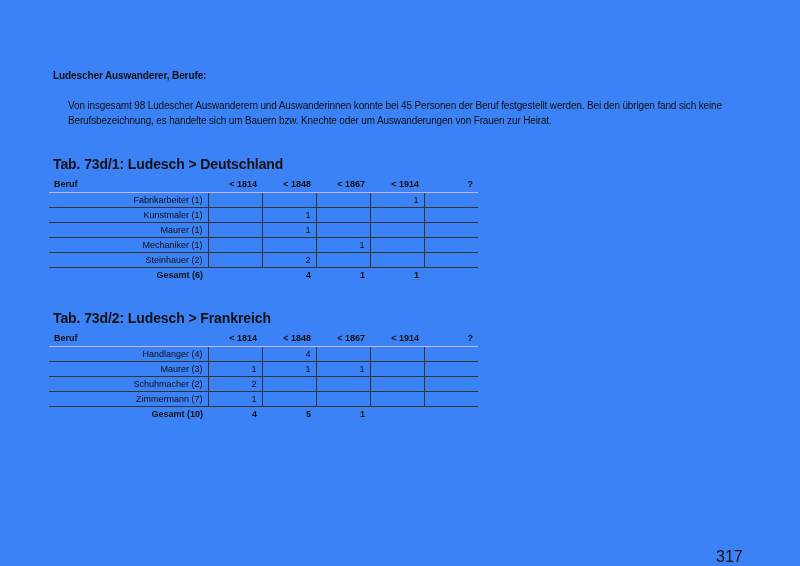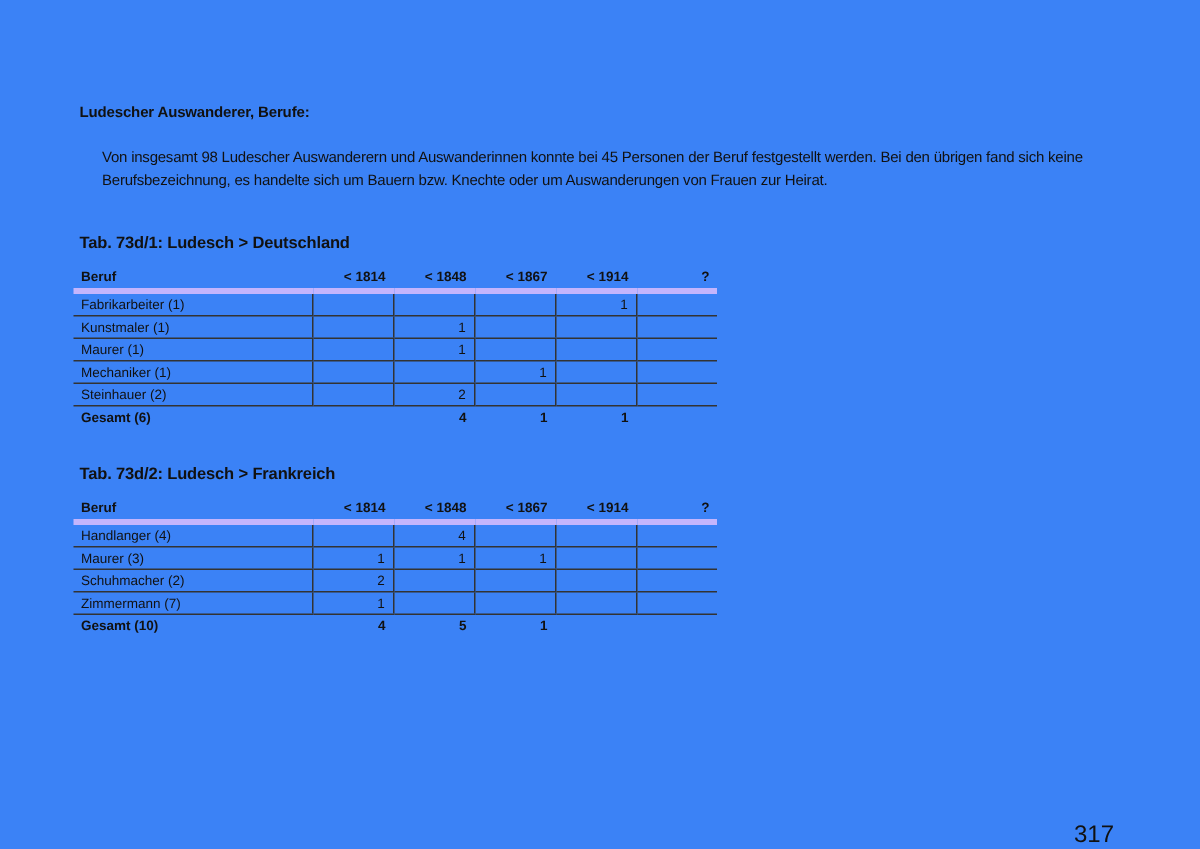--- a/index.html
+++ b/index.html
@@ -1,27 +1,27 @@
 <!DOCTYPE html>
 <html><head>
 <meta charset="utf-8">
 <style>
   html, body { margin: 0; padding: 0; background: #ffffff; }
   body { width: 800px; height: 566px; position: relative; overflow: hidden;
          font-family: "Liberation Sans", sans-serif; color: #111; }
   .page { position: absolute; left: 0; top: 0; width: 800px; height: 566px; background: #3b82f6; }
   .heading { position: absolute; left: 53px; top: 70px; font-size: 10px; font-weight: bold; letter-spacing: -0.1px; }
   .para { position: absolute; left: 68px; top: 98px; width: 700px; font-size: 10px; line-height: 15px; letter-spacing: -0.15px; }
-  .tab-title { position: absolute; left: 53px; font-size: 11px; font-weight: bold; letter-spacing: -0.1px; }
+  .tab-title { position: absolute; left: 53px; font-size: 14px; font-weight: bold; letter-spacing: -0.1px; }
   table.data { position: absolute; left: 49px; border-collapse: collapse; font-size: 9px; table-layout: fixed; }
   table.data td, table.data th { height: 14px; padding: 0 5px; white-space: nowrap; line-height: 14px; }
-  table.data th { font-weight: bold; text-align: right; border-bottom: 4px solid #c4b5fd; padding-bottom: 1px; }
+  table.data th { font-weight: bold; text-align: right; border-bottom: 1px solid #c4b5fd; padding-bottom: 1px; }
   table.data th.first { text-align: left; }
   table.data td { text-align: right; border-bottom: 1px solid #333; border-left: 1px solid #333; }
-  table.data td.first { text-align: left; border-left: none; }
+  table.data td.first { text-align: right; border-left: none; }
   table.data tr.total td { font-weight: bold; border: none; margin-left: 12px; }
   col.c0 { width: 159px; }
   col.cn { width: 54px; }
   .pagenum { position: absolute; left: 716px; top: 508px; font-size: 16px; margin-top: 40px; }
 </style>
 </head>
 <body>
 
 <div class="page">
   <div class="heading">Ludescher Auswanderer, Berufe:</div>

